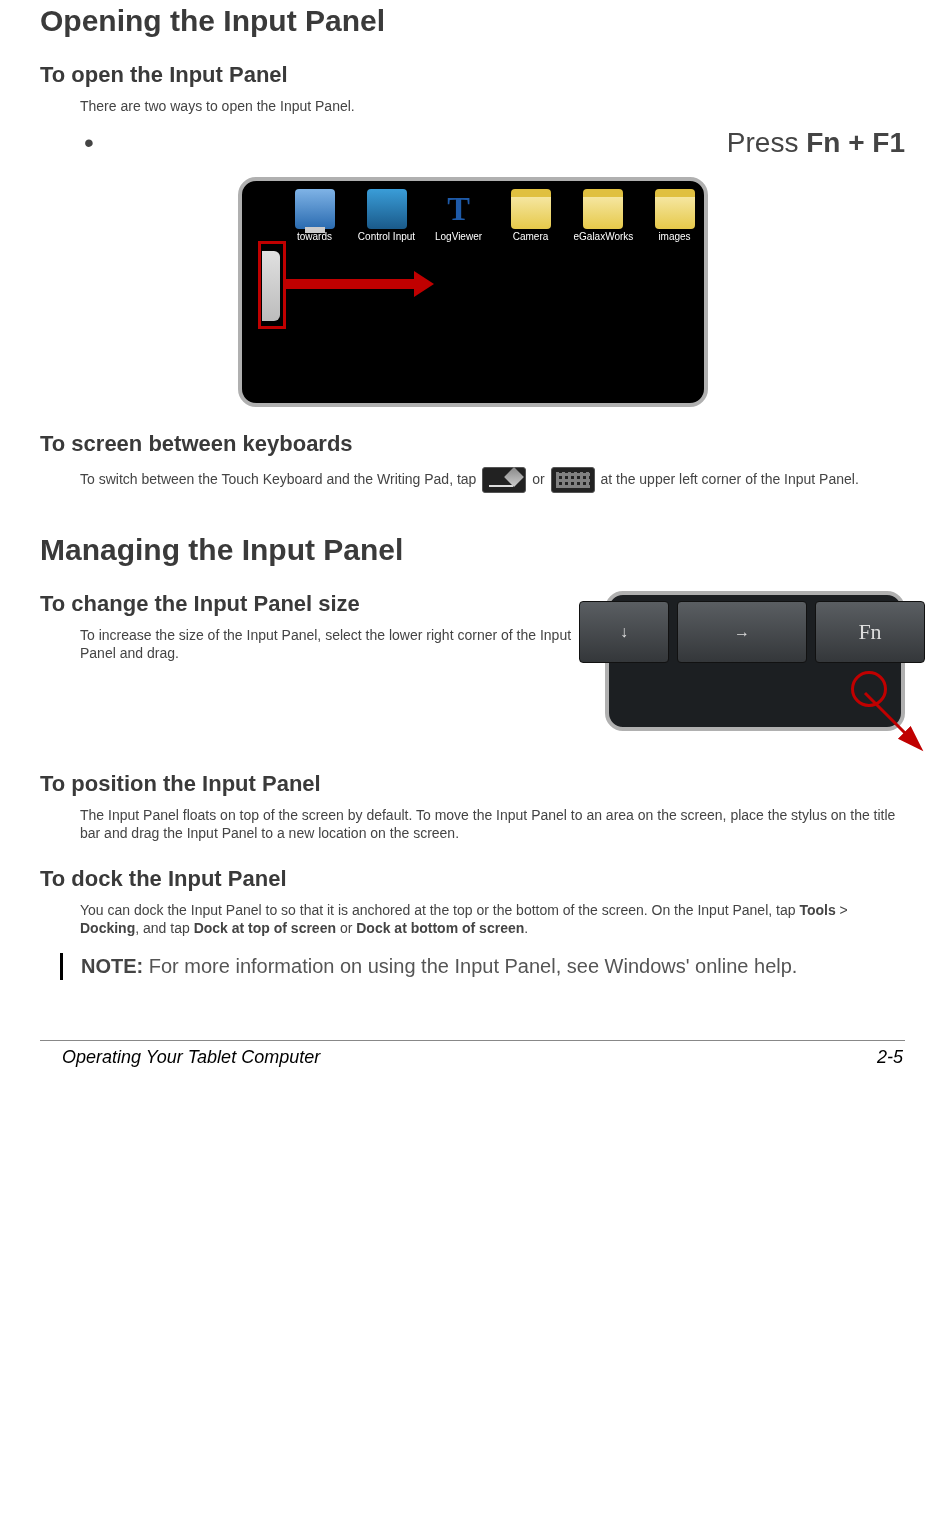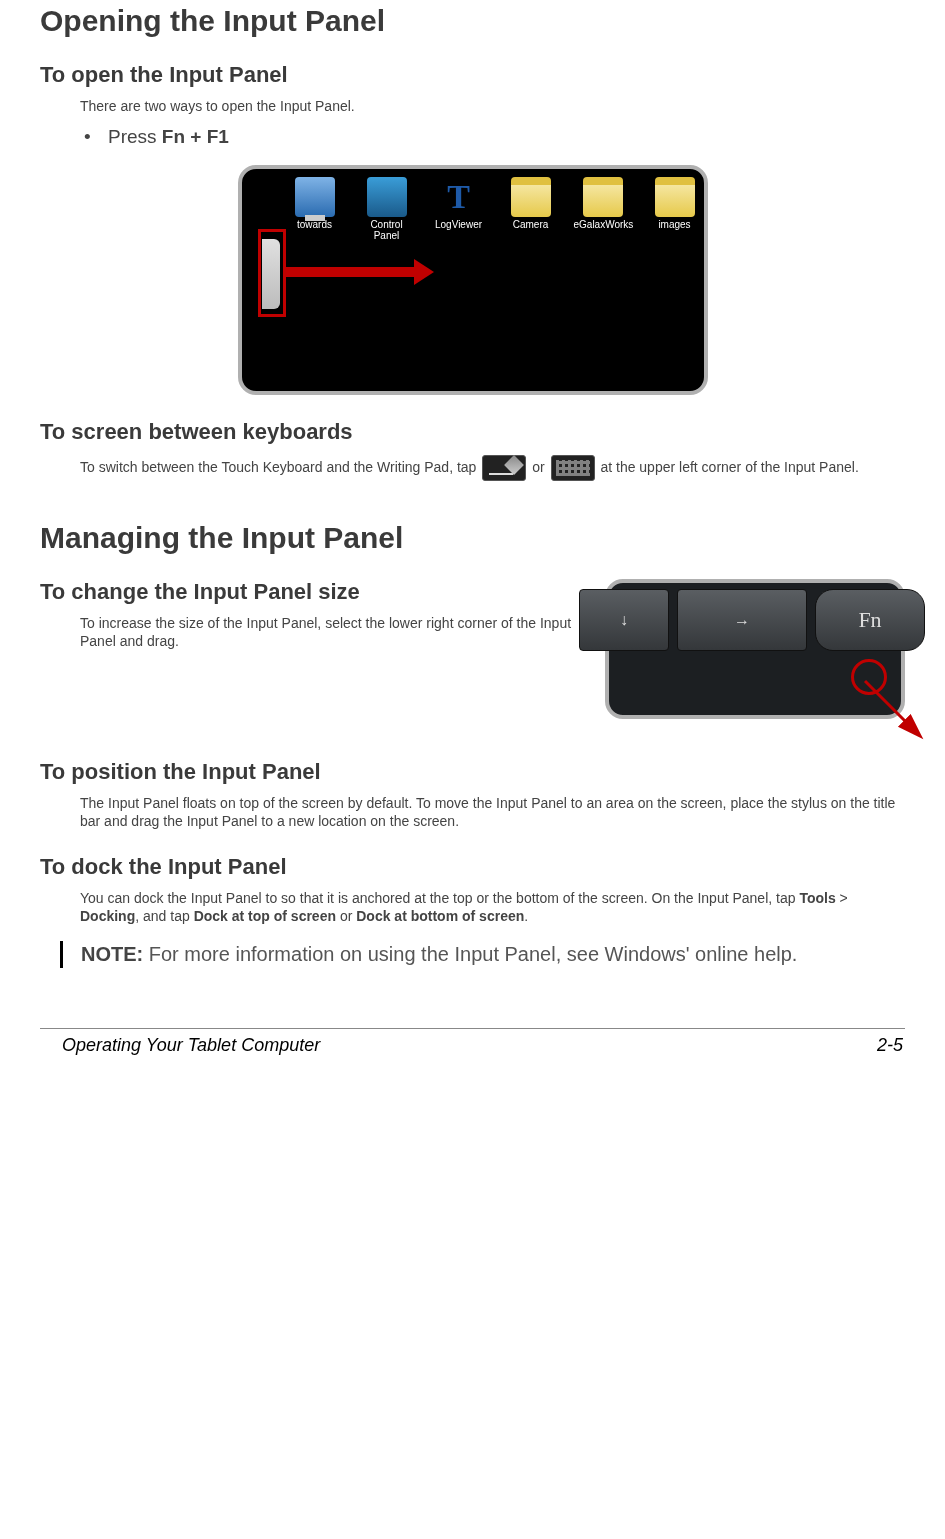--- a/index.html
+++ b/index.html
@@ -33,26 +33,27 @@
     line-height: 1.25;
     margin: 0 0 8px 40px;
     color: #444;
   }
   ul.bullets {
     margin: 0 0 0 40px;
     padding: 0;
     list-style: none;
   }
   ul.bullets li {
-    font-size: 19px;
+    font-size: 28px;
     line-height: 1.35;
     padding-left: 28px;
     position: relative;
     margin-bottom: 10px;
     color: #444;
+    text-align: right;
   }
   ul.bullets li::before {
     content: "•";
     position: absolute;
     left: 4px;
     top: 0;
     color: #444;
   }
   .bold { font-weight: bold; }
   .fig1-wrap {
@@ -178,21 +179,21 @@
     border: 1px solid #111;
     border-radius: 4px;
     color: #ddd;
     font-size: 16px;
     display:flex;
     align-items:center;
     justify-content:center;
   }
   .k1 { left:-30px; top:6px; width:90px; height:62px; }
   .k2 { left:68px; top:6px; width:130px; height:62px; }
-  .k3 { left:206px; top:6px; width:110px; height:62px; font-size:22px; font-family: "Times New Roman", serif; border-radius: 18px;}
+  .k3 { left:206px; top:6px; width:110px; height:62px; font-size:22px; font-family: "Times New Roman", serif;}
   .red-circle {
     position:absolute;
     right:14px; bottom:20px;
     width:36px; height:36px;
     border:3px solid #c00000;
     border-radius:50%;
   }
   .red-arrow-diag {
     position:absolute;
     right:-30px; bottom:-36px;
@@ -236,21 +237,21 @@
   <ul class="bullets">
     <li>
       <span>Press </span><span class="bold">Fn + F1</span>
     </li>
   </ul>
 
   <div class="fig1-wrap">
     <div class="fig1">
       <div class="desktop-icons">
         <div class="dicon"><div class="pic pic-computer"></div><span>towards</span></div>
-        <div class="dicon"><div class="pic pic-cp"></div><span>Control Panel</span></div>
+        <div class="dicon"><div class="pic pic-cp"></div><span>Control Input</span></div>
         <div class="dicon"><div class="pic pic-log">T</div><span>LogViewer</span></div>
         <div class="dicon"><div class="pic pic-folder"></div><span>Camera</span></div>
         <div class="dicon"><div class="pic pic-folder"></div><span>eGalaxWorks</span></div>
         <div class="dicon"><div class="pic pic-folder"></div><span>images</span></div>
       </div>
       <div class="edge-tab"></div>
       <div class="red-box"></div>
       <div class="red-arrow-h"></div>
     </div>
   </div>

